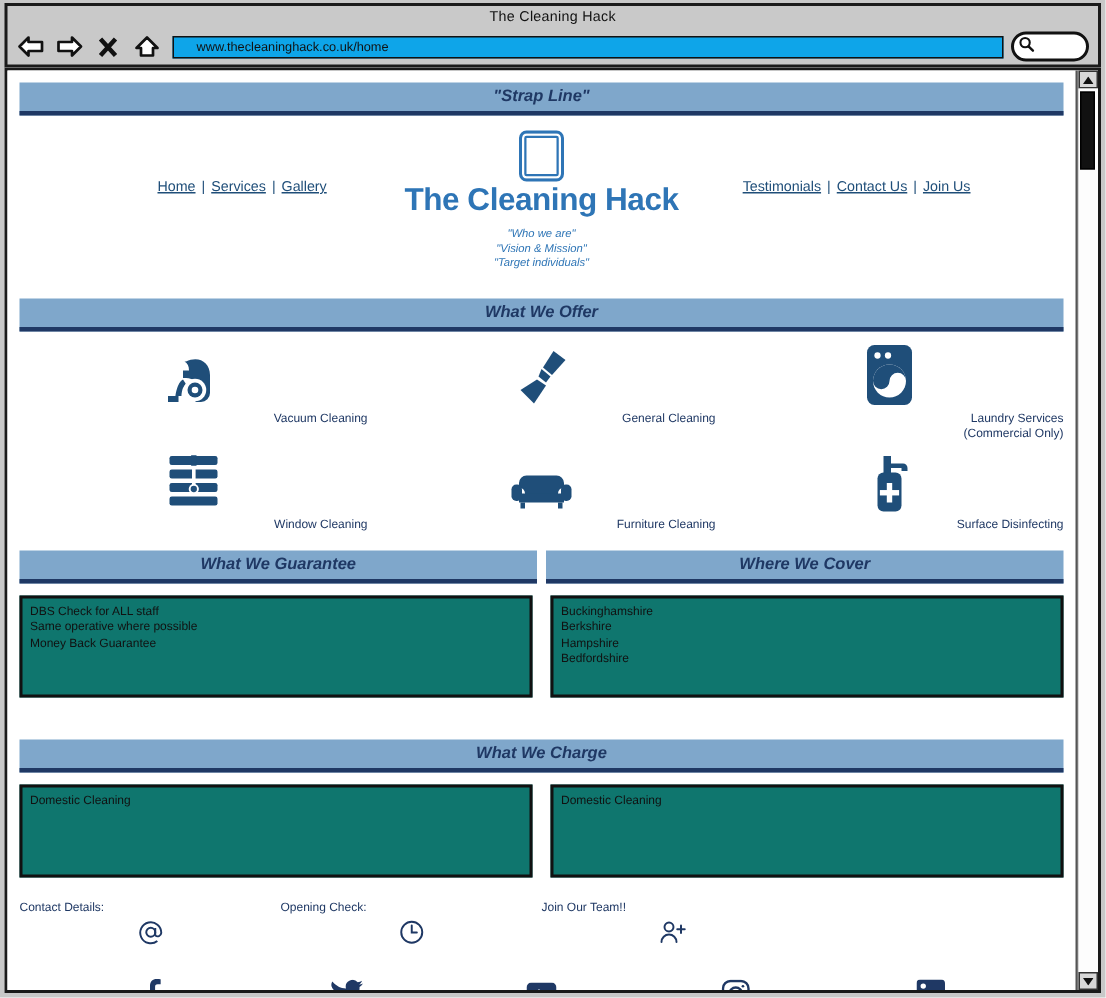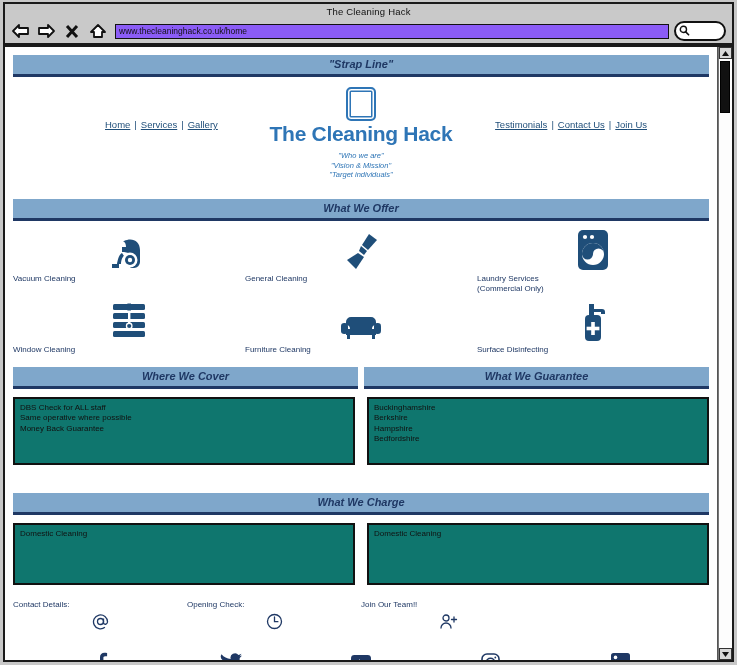--- a/index.html
+++ b/index.html
@@ -25,22 +25,22 @@
     position:absolute;left:0;top:14px;width:100%;height:26px;
     display:flex;align-items:center;
   }
   .navbtn{
     width:22px;height:22px;display:flex;align-items:center;justify-content:center;
     margin-left:4px;flex:none;
   }
   .navbtn svg{display:block;}
   .urlbar{
     flex:1;height:15px;margin-left:6px;margin-right:5px;
-    background:#8b5cf6;border:1.5px solid #111;box-sizing:border-box;
-    font-size:8.5px;color:#111;line-height:12px;padding:0 3px;
+    background:#0ea5e9;border:1.5px solid #111;box-sizing:border-box;
+    font-size:8.5px;color:#111;line-height:12px;padding:0 15px;
     white-space:nowrap;overflow:hidden;
   }
   .searchpill{
     width:52px;height:20px;margin-right:6px;flex:none;
     background:#fff;border:2px solid #111;border-radius:11px;
     box-sizing:border-box;display:flex;align-items:center;padding-left:3px;
   }
   
   .viewport{
     position:absolute;left:3px;top:45px;width:731px;height:617px;
@@ -94,21 +94,21 @@
   .brandname{
     font-size:21px;font-weight:bold;color:#2e75b6;letter-spacing:-.3px;
     line-height:24px;
   }
   .tagline{
     margin-top:5px;font-size:7.5px;font-style:italic;color:#2e75b6;line-height:9.5px;
   }
   
   .offers{margin:0 8px;padding:8px 0 6px 0;}
   .offer-row{display:flex;}
-  .offer{flex:1;text-align:left;}
+  .offer{flex:1;text-align:right;}
   .offer .ico{height:42px;display:flex;align-items:flex-end;justify-content:center;}
   .offer .ico svg{display:block;}
   .offer .lbl{
     font-size:8px;color:#1f3864;line-height:9.5px;margin-top:3px;
   }
   
   .band-pair{display:flex;margin:6px 8px 0 8px;gap:6px;}
   .band-pair .band{margin:0;flex:1;}
   .box-pair{display:flex;margin:8px 8px 0 8px;gap:12px;}
   .box{
@@ -280,22 +280,22 @@
                 <rect x="14.2" y="20" width="3.6" height="13" fill="#fff"></rect>
                 <rect x="9.6" y="24.7" width="12.8" height="3.6" fill="#fff"></rect>
               </svg>
             </div>
             <div class="lbl">Surface Disinfecting</div>
           </div>
         </div>
       </div>
 
       <div class="band-pair">
+        <div class="band">What We Guarantee</div>
         <div class="band">Where We Cover</div>
-        <div class="band">What We Guarantee</div>
       </div>
 
       <div class="box-pair">
         <div class="box" style="white-space:pre-line">DBS Check for ALL staff
 Same operative where possible
 Money Back Guarantee</div>
         <div class="box" style="white-space:pre-line">Buckinghamshire
 Berkshire
 Hampshire
 Bedfordshire</div>

